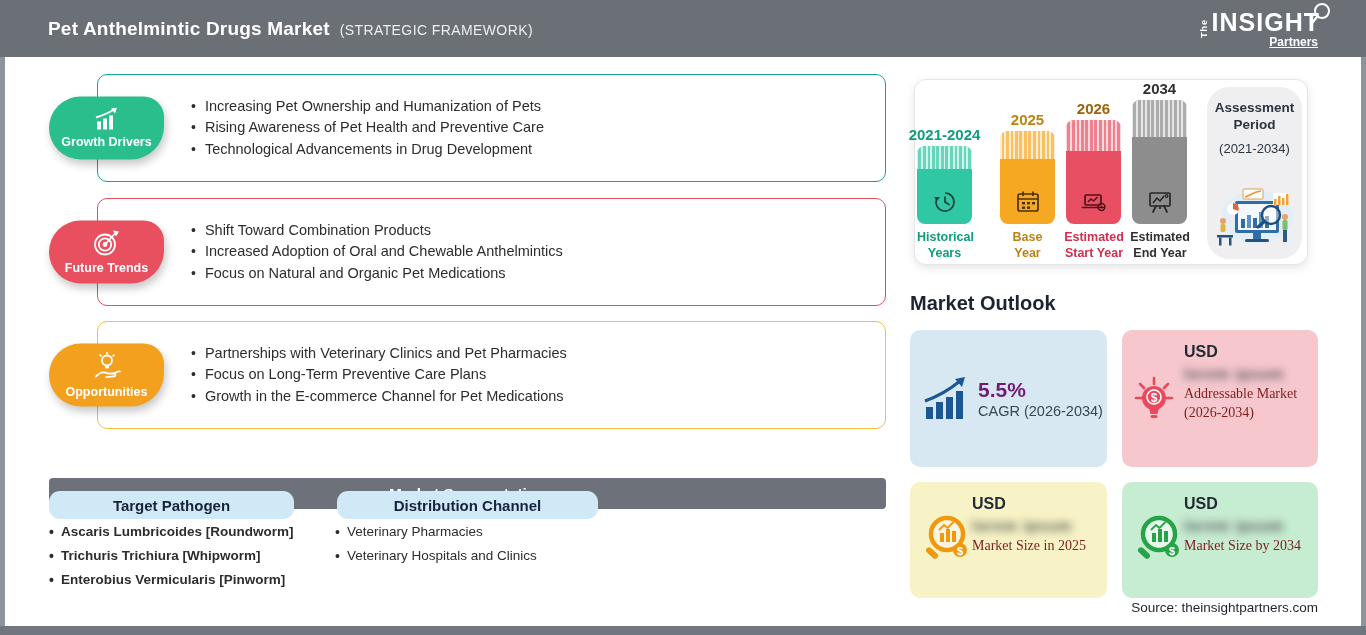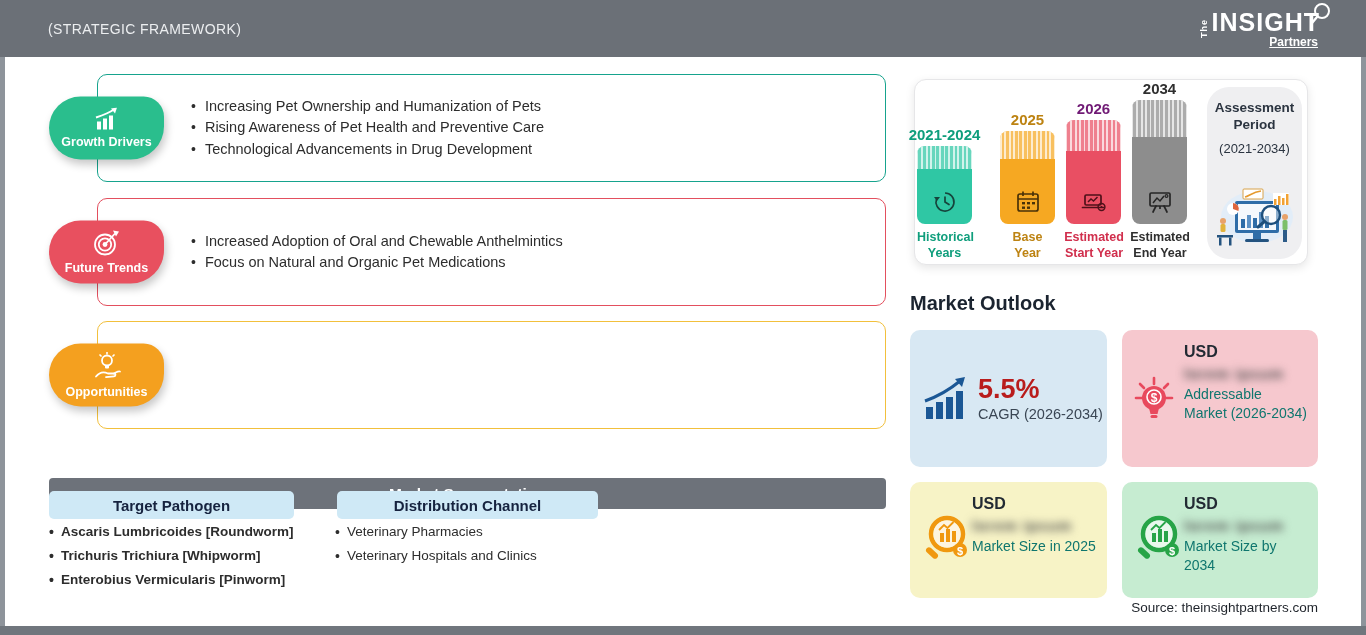--- a/index.html
+++ b/index.html
@@ -55,21 +55,21 @@
   .bullet::before { content:"•"; margin-right:9px; color:#2d2d2d; font-size:14px; }
 
   
   .seg-bar {
     position:absolute; left:49px; top:447px; width:837px; height:31px;
     background:#6D727A; border-radius:4px;
     display:flex; align-items:center; justify-content:center;
     color:#fff; font-size:15.5px; font-weight:bold;margin-top:31px;
   }
   .seg-pill {
-    position:absolute; top:491px; height:28px; background:#CFE9F6; border-radius:5px;
+    position:absolute; top:491px; height:28px; background:#CFE9F6; border-radius:11px;
     display:flex; align-items:center; justify-content:center;
     color:#16233F; font-size:15px; font-weight:bold;
   }
   .seg-pill.p0 { left:49px; width:245px; }
   .seg-pill.p1 { left:337px; width:261px; }
   .seg-list { position:absolute; top:524px; display:flex; flex-direction:column; gap:7px; }
   .seg-list.l0 { left:49px;font-weight:bold; }
   .seg-list.l1 { left:335px; }
   .seg-list .bullet { font-size:13.5px; }
   .seg-list .bullet::before { margin-right:7px; }
@@ -101,38 +101,39 @@
   }
   .assess-line { font-size:13.5px; font-weight:bold; color:#2B3440; line-height:1.25; }
   .assess-period { font-size:13px; color:#2B3440; margin-top:7px; }
   .assess svg { position:absolute; bottom:8px; left:50%; transform:translateX(-50%); }
 
   
   .mo-title { position:absolute; left:910px; top:292px; font-size:20px; font-weight:bold; color:#1B2430; }
   .mo-card { position:absolute; border-radius:10px; }
   .mo-cagr { left:910px; top:330px; width:197px; height:137px; background:#D8E8F3;
              display:flex; align-items:center; padding-left:12px; gap:10px; }
-  .mo-cagr-value { font-size:27px; font-weight:bold; color:#b91c1c; line-height:1.1; }
+  .mo-cagr-value { font-size:21px; font-weight:bold; color:#701a75; line-height:1.1; }
   .mo-cagr-label { font-size:14.5px; color:#3A4654; margin-top:2px; }
   .mo-pink  { left:1122px; top:330px; width:196px; height:137px; background:#F6C8CE; }
   .mo-yellow{ left:910px;  top:482px; width:197px; height:116px; background:#F7F3C6; }
   .mo-green { left:1122px; top:482px; width:196px; height:116px; background:#C6ECD1; }
   .mo-icon { position:absolute; left:10px; }
   .mo-text { position:absolute; left:62px; top:13px; right:10px; }
   .mo-usd { font-size:16px; font-weight:bold; color:#22replaced2; }
   .mo-usd { color:#222A33; }
   .mo-blur { font-size:15px; font-weight:bold; color:#4a4a4a; filter:blur(4px); letter-spacing:1px; margin:4px 0 3px; white-space:nowrap; }
-  .mo-label { font-size:14px; color:#0f766e; line-height:1.35; }
+  .mo-label { font-size:14px; color:#7f1d1d; line-height:1.35;font-family:Liberation Serif, serif; }
   .source { position:absolute; left:910px; top:600px; width:408px; text-align:right; font-size:13.5px; color:#1F242B; }
 </style>
 </head>
 <body>
 
 <div class="header">
   <div class="header-title-wrap">
+    <span class="header-title">Pet Anthelmintic Drugs Market</span>
     <span class="header-subtitle">(STRATEGIC FRAMEWORK)</span>
   </div>
   <div class="logo">
     <div class="logo-top">
       <span class="logo-the">The</span>
       <span class="logo-insight">INSIGHT</span>
     </div>
     <span class="logo-partners">Partners</span>
     <svg class="logo-mag" width="26" height="26" viewBox="0 0 26 26">
       <circle cx="14" cy="9" r="7" fill="none" stroke="#ffffff" stroke-width="2"></circle>
@@ -169,38 +170,44 @@
     <svg width="28" height="28" viewBox="0 0 28 28">
       <circle cx="12" cy="15" r="10" fill="none" stroke="#fff" stroke-width="1.8"></circle>
       <circle cx="12" cy="15" r="6.2" fill="none" stroke="#fff" stroke-width="1.8"></circle>
       <circle cx="12" cy="15" r="2.4" fill="#fff"></circle>
       <line x1="12" y1="15" x2="22" y2="4" stroke="#fff" stroke-width="1.8"></line>
       <path d="M20 1 L26 2 L23 7 Z" fill="#fff"></path>
     </svg>
     <span class="fw-badge-label">Future Trends</span>
   </div>
   <div class="fw-bullets">
+    <div class="bullet">Shift Toward Combination Products</div>
     <div class="bullet">Increased Adoption of Oral and Chewable Anthelmintics</div>
     <div class="bullet">Focus on Natural and Organic Pet Medications</div>
   </div>
 </div>
 
 <div class="fw-row r2" style="--bc:#F2C03C; --bg:#F4A01F;">
   <div class="fw-box"></div>
   <div class="fw-badge">
     <svg width="30" height="30" viewBox="0 0 30 30">
       <circle cx="15" cy="9" r="5" fill="none" stroke="#fff" stroke-width="1.8"></circle>
       <rect x="13" y="13.5" width="4" height="3.4" rx="1" fill="#fff"></rect>
       <line x1="15" y1="0.5" x2="15" y2="3" stroke="#fff" stroke-width="1.6"></line>
       <line x1="7.5" y1="3" x2="9.5" y2="5" stroke="#fff" stroke-width="1.6"></line>
       <line x1="22.5" y1="3" x2="20.5" y2="5" stroke="#fff" stroke-width="1.6"></line>
       <path d="M4 25 C8 20 12 20 16 22 L22 22 C24 22 24 24.6 22 24.8 L14 25.6" fill="none" stroke="#fff" stroke-width="1.8" stroke-linecap="round"></path>
       <path d="M22 22 C25 20.5 26 19.5 28 20" fill="none" stroke="#fff" stroke-width="1.8" stroke-linecap="round"></path>
     </svg>
     <span class="fw-badge-label">Opportunities</span>
+  </div>
+  <div class="fw-bullets">
+    <div class="bullet">Partnerships with Veterinary Clinics and Pet Pharmacies</div>
+    <div class="bullet">Focus on Long-Term Preventive Care Plans</div>
+    <div class="bullet">Growth in the E-commerce Channel for Pet Medications</div>
   </div>
 </div>
 
 <div class="seg-bar">
   <span>Market Segmentation</span>
 </div>
 <div class="seg-pill p0">
   <span>Target Pathogen</span>
 </div>
 <div class="seg-pill p1">
@@ -242,21 +249,21 @@
         <rect x="7" y="13" width="3" height="2.4" fill="#4A3208"></rect>
         <rect x="12" y="13" width="3" height="2.4" fill="#4A3208"></rect>
         <rect x="17" y="13" width="3" height="2.4" fill="#4A3208"></rect>
         <rect x="7" y="17.5" width="3" height="2.4" fill="#4A3208"></rect>
         <rect x="12" y="17.5" width="3" height="2.4" fill="#4A3208"></rect>
       </svg>
     </div>
   </div>
 
   <div class="tl-bar-col c2" style="top:40px; height:104px;">
-    <span class="year" style="color:#701a75;">2026</span>
+    <span class="year" style="color:#a16207;">2026</span>
     <div class="tl-bar" style="--bar:#E94F63; top:0;">
       <div class="tl-stripes"></div>
       <svg width="28" height="26" viewBox="0 0 28 26">
         <rect x="5" y="6" width="16" height="10" rx="1.2" fill="none" stroke="#4E1019" stroke-width="1.7"></rect>
         <line x1="2.5" y1="18.5" x2="23.5" y2="18.5" stroke="#4E1019" stroke-width="1.7" stroke-linecap="round"></line>
         <path d="M8 13 l3 -3 l2.5 2 l4 -4" fill="none" stroke="#4E1019" stroke-width="1.5"></path>
         <circle cx="21.5" cy="18" r="3.4" fill="none" stroke="#4E1019" stroke-width="1.5"></circle>
         <circle cx="21.5" cy="18" r="1" fill="#4E1019"></circle>
       </svg>
     </div>

